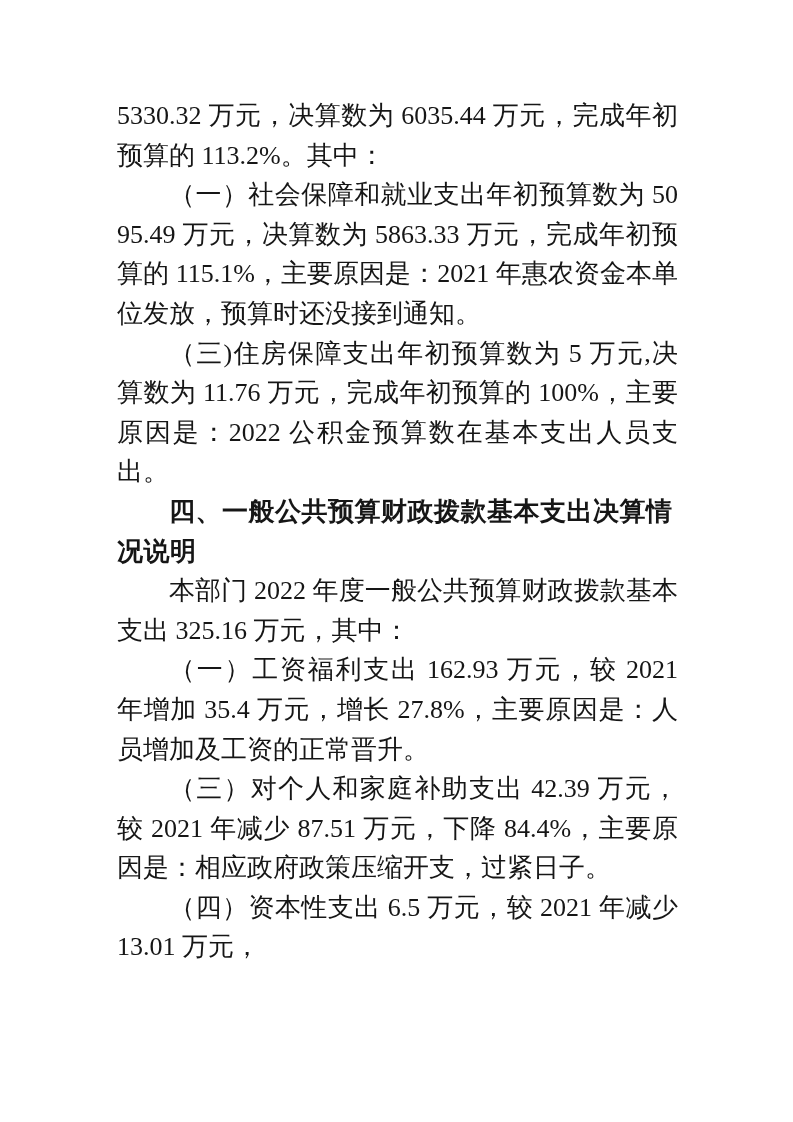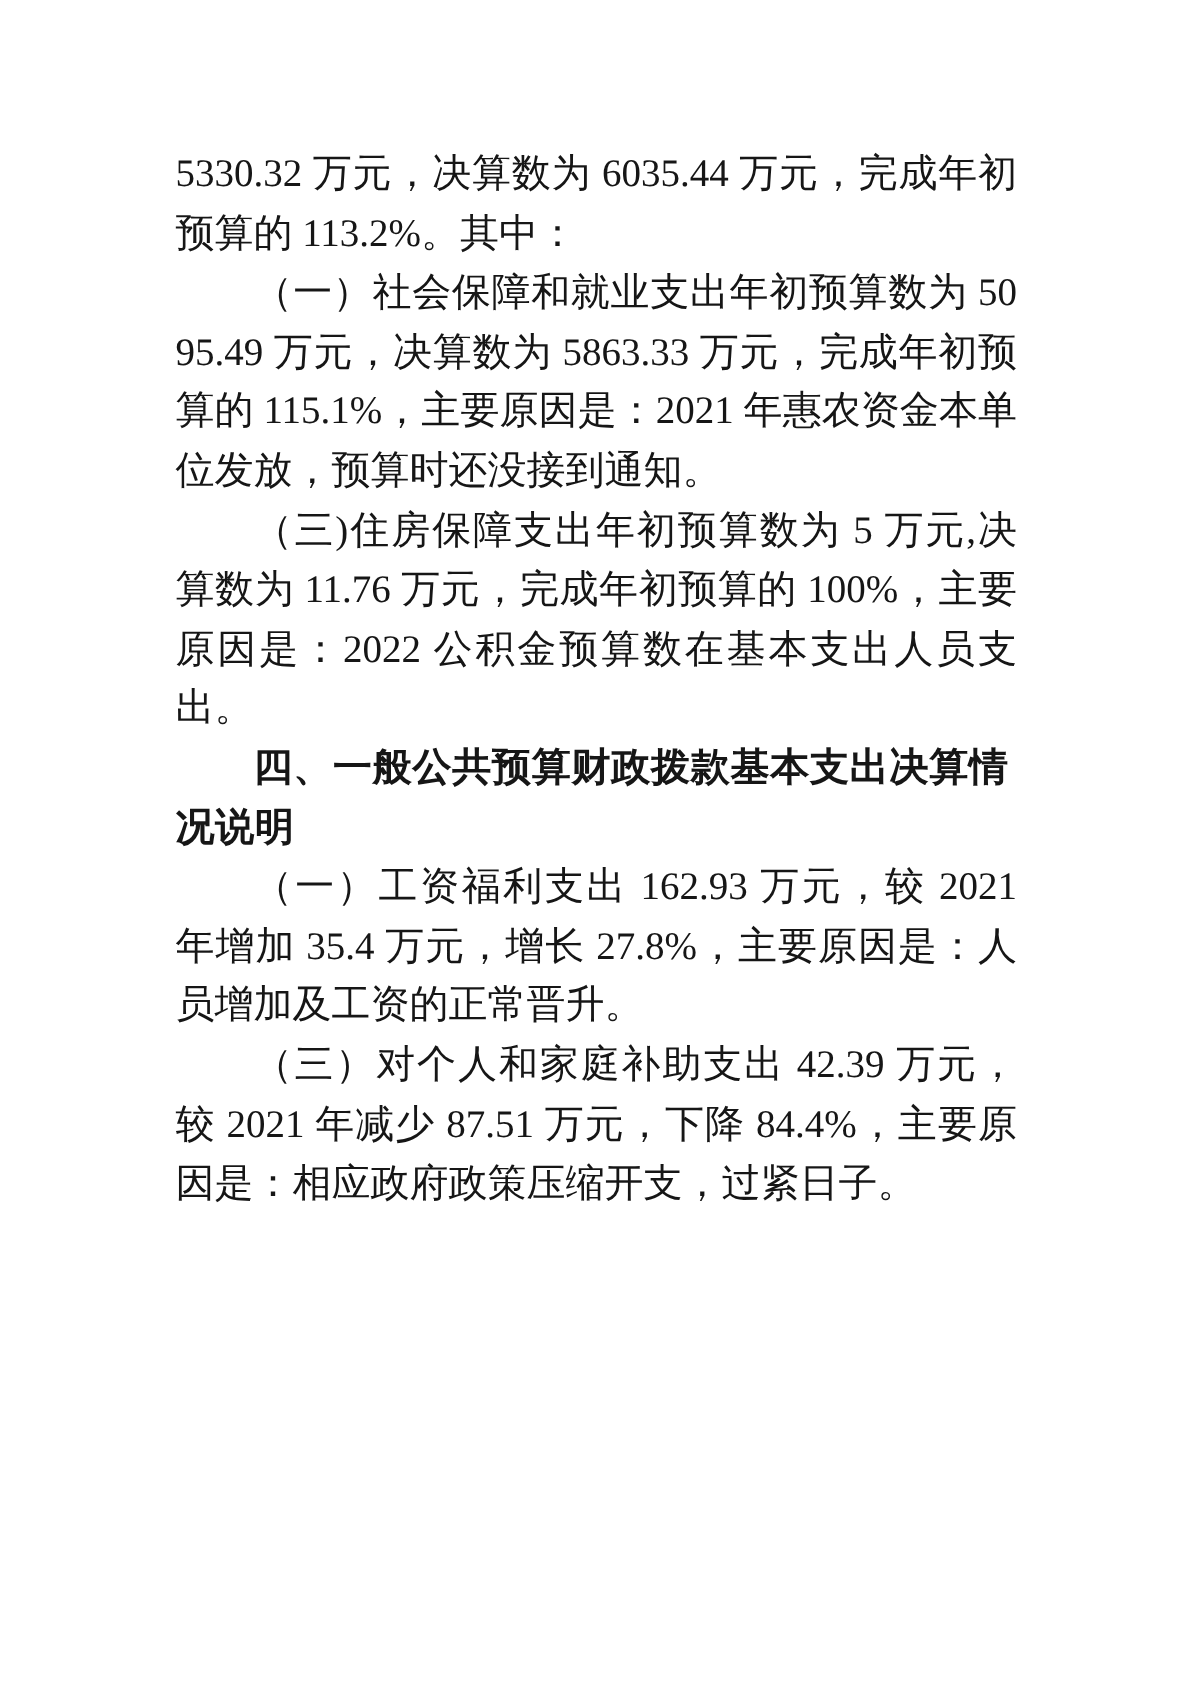--- a/index.html
+++ b/index.html
@@ -43,16 +43,18 @@
 </style>
 </head>
 <body>
 
 <div class="page">
   <div class="doc-body">
       <p class="para">5330.32 万元，决算数为 6035.44 万元，完成年初预算的 113.2%。其中：</p>
       <p class="para indent">（一）社会保障和就业支出年初预算数为 5095.49 万元，决算数为 5863.33 万元，完成年初预算的 115.1%，主要原因是：2021 年惠农资金本单位发放，预算时还没接到通知。</p>
       <p class="para indent">（三)住房保障支出年初预算数为 5 万元,决算数为 11.76 万元，完成年初预算的 100%，主要原因是：2022 公积金预算数在基本支出人员支出。</p>
       <p class="para heading indent">四、一般公共预算财政拨款基本支出决算情况说明</p>
+      <p class="para indent">本部门 2022 年度一般公共预算财政拨款基本支出 325.16 万元，其中：</p>
       <p class="para indent">（一）工资福利支出 162.93 万元，较 2021 年增加 35.4 万元，增长 27.8%，主要原因是：人员增加及工资的正常晋升。</p>
       <p class="para indent">（三）对个人和家庭补助支出 42.39 万元，较 2021 年减少 87.51 万元，下降 84.4%，主要原因是：相应政府政策压缩开支，过紧日子。</p>
+      <p class="para indent">（四）资本性支出 6.5 万元，较 2021 年减少 13.01 万元，</p>
     </div>
 </div>
 
 </body></html>

